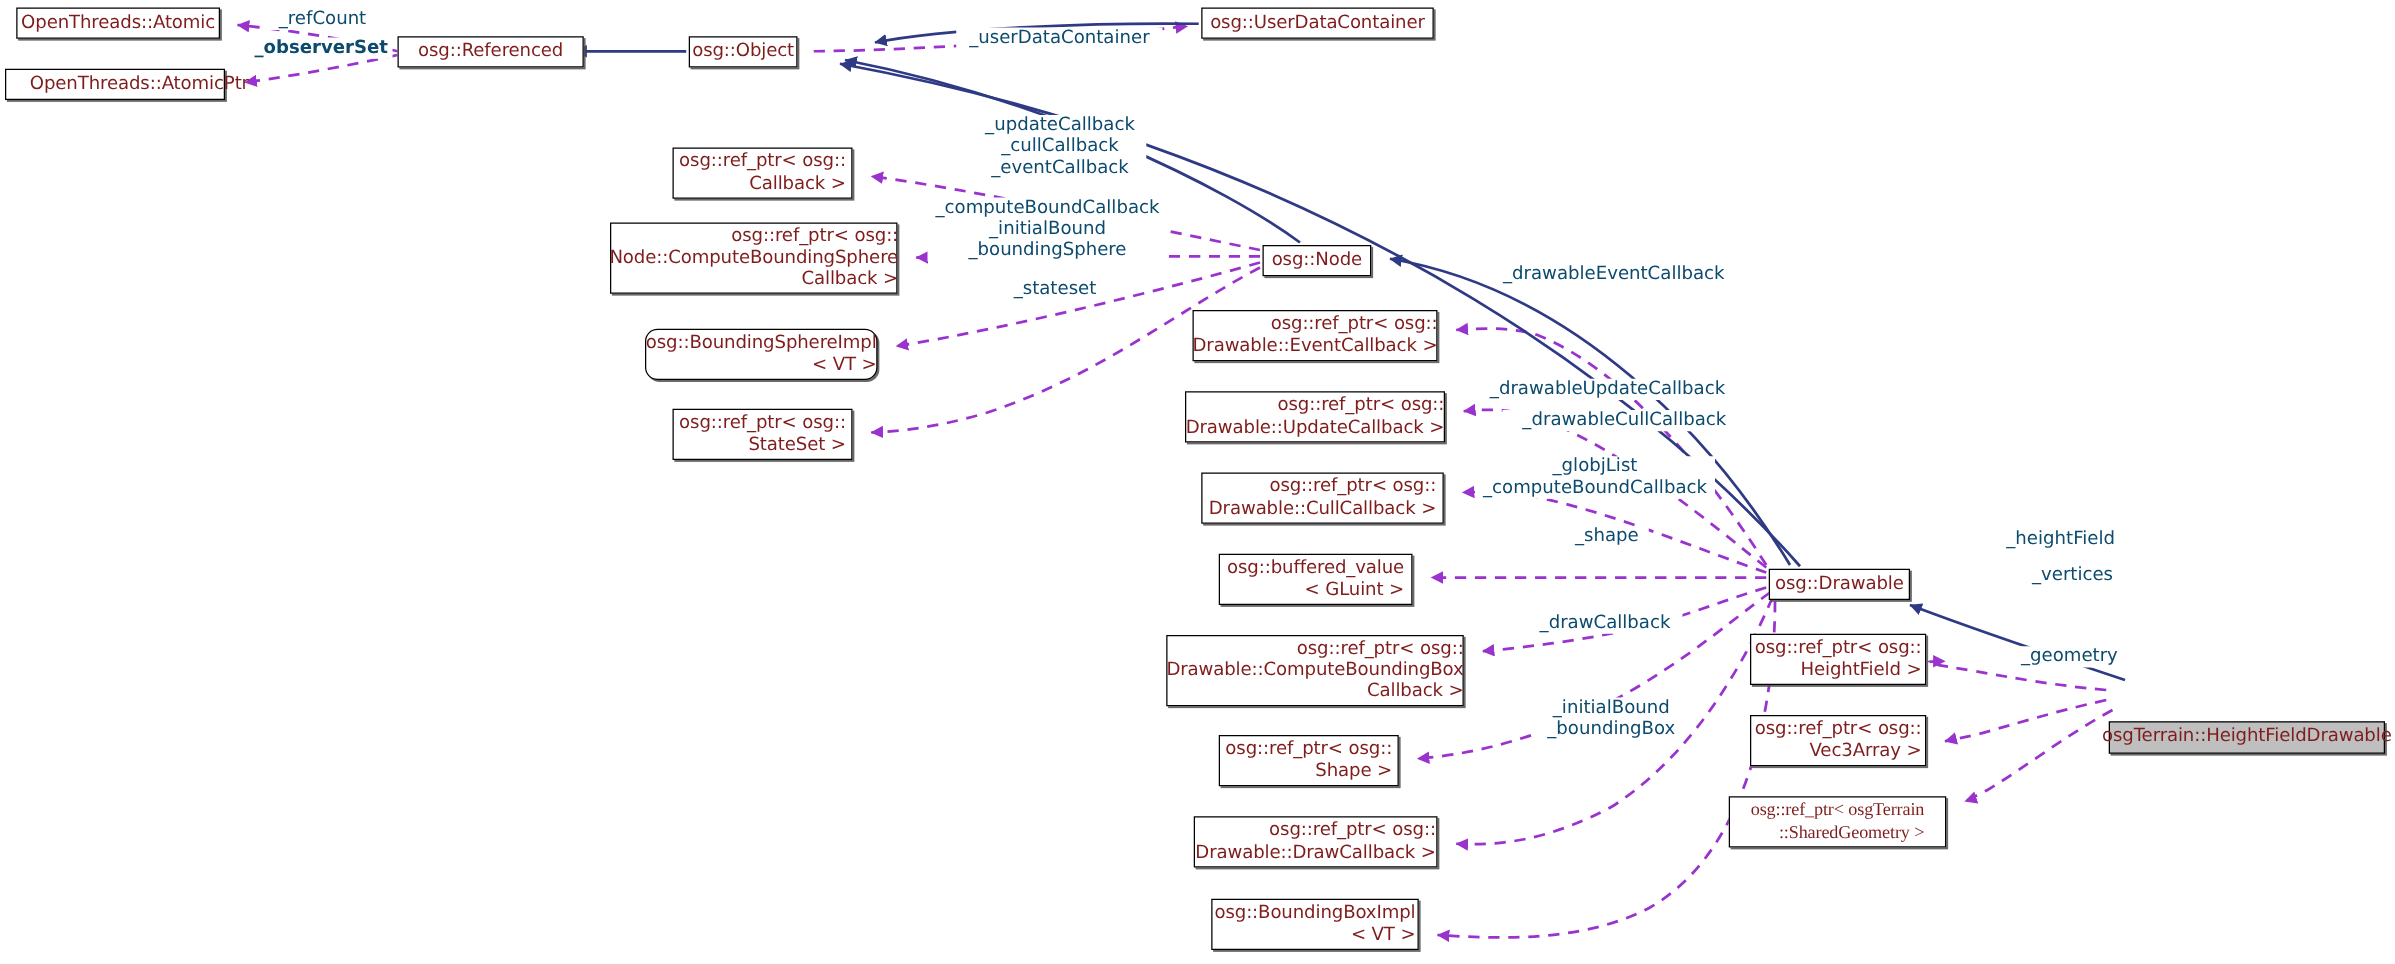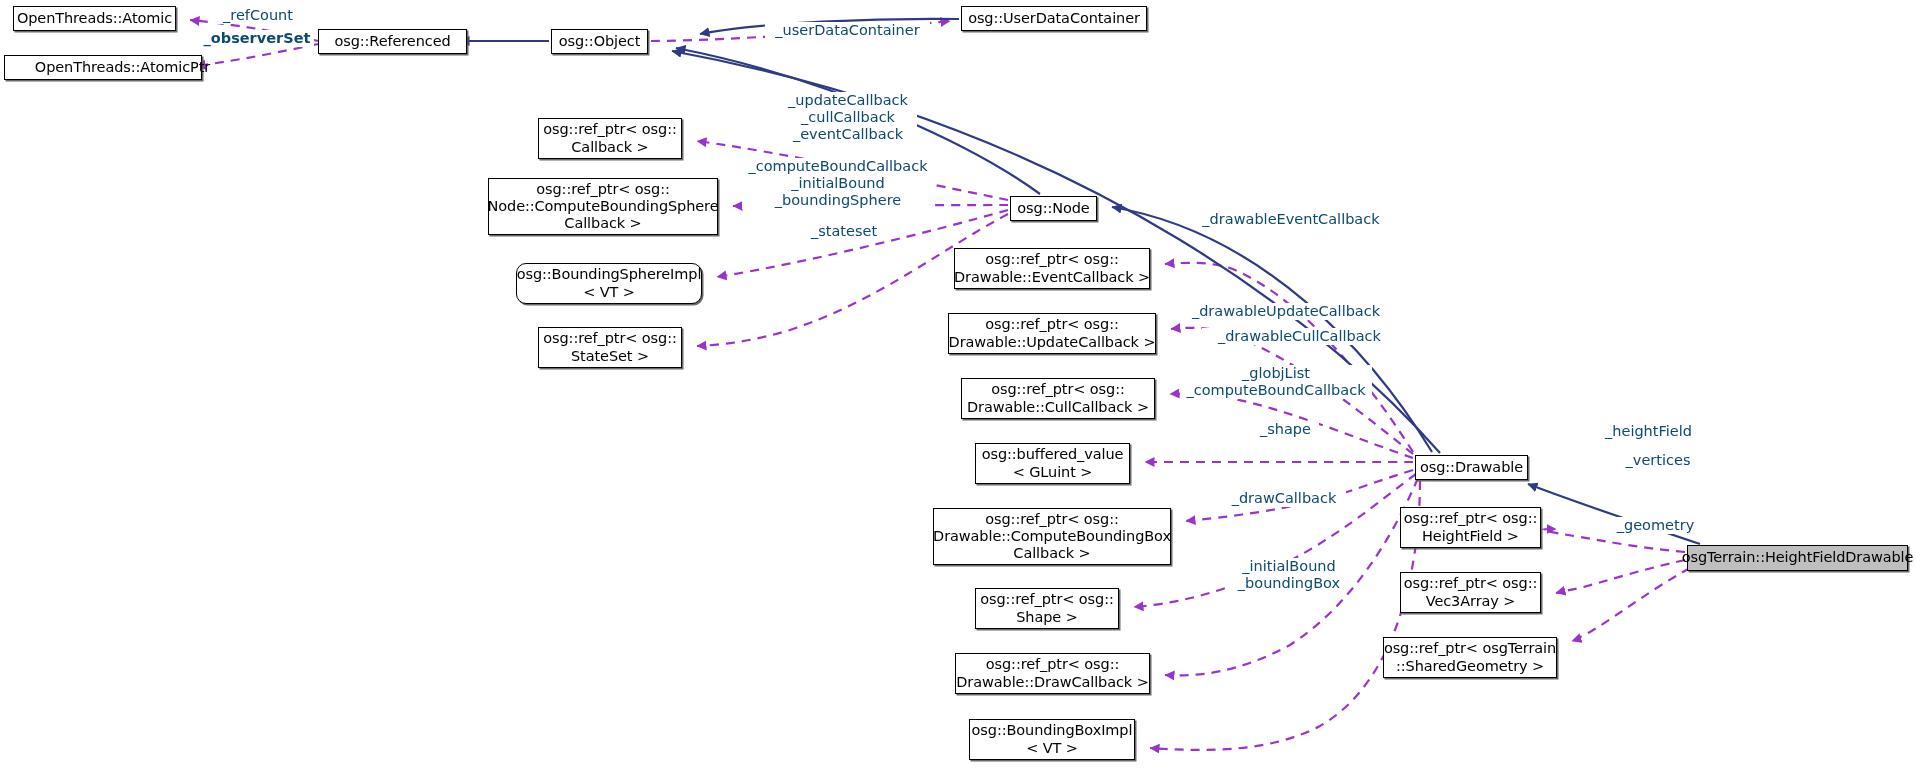--- a/index.html
+++ b/index.html
@@ -22,35 +22,36 @@
     top: 0;
     width: 1916px;
     height: 771px;
     pointer-events: none;
   }
   .node {
     position: absolute;
     box-sizing: border-box;
     border: 1px solid #000000;
     background: #ffffff;
-    color: #000000;
+    color: #7f1d1d;
     display: flex;
     align-items: center;
     justify-content: center;
-    text-align: center;
+    text-align: right;
     font-size: 14.5px;
     line-height: 1.18;
     letter-spacing: -0.1px;
     white-space: pre;
     box-shadow: 1.5px 1.5px 0 0 rgba(80,80,80,0.85);
     z-index: 5;
   }
   .node.highlight {
     background: #bfbfbf;
     border: 1px solid #000000;
+    margin-top: 32px;
   }
   .edge-label {
     position: absolute;
     color: #0c4a6e;
     font-size: 14.5px;
     line-height: 1.18;
     white-space: pre;
     text-align: center;
     background: #ffffff;
     padding: 0 1px;
@@ -122,23 +123,23 @@
       <path d="M1440,453 C1340,340 1100,130 672,51"></path>
 
       <path d="M1432,452 C1370,350 1260,232 1112,207"></path>
 
       <path d="M1700,544 C1640,524 1570,500 1528,484"></path>
     </g>
   </svg>
 
   <div id="nodes">
       <div class="node" style="left: 13px; top: 6px; width: 163px; height: 25px;">OpenThreads::Atomic</div>
-      <div class="node" style="left: 4px; top: 55px; width: 198px; height: 25px; padding-left: 39px;">OpenThreads::AtomicPtr</div>
+      <div class="node" style="left: 4px; top: 55px; width: 176px; height: 25px; padding-left: 39px;">OpenThreads::AtomicPtr</div>
       <div class="node" style="left: 318px; top: 29px; width: 149px; height: 25px;">osg::Referenced</div>
-      <div class="node" style="left: 551px; top: 29px; width: 97px; height: 25px;">osg::Object</div>
+      <div class="node" style="left: 551px; top: 29px; width: 87px; height: 25px;">osg::Object</div>
       <div class="node" style="left: 961px; top: 6px; width: 186px; height: 25px;">osg::UserDataContainer</div>
       <div class="node" style="left: 538px; top: 118px; width: 144px; height: 41px;">osg::ref_ptr&lt; osg::
 Callback &gt;</div>
       <div class="node" style="left: 488px; top: 178px; width: 230px; height: 57px;">osg::ref_ptr&lt; osg::
 Node::ComputeBoundingSphere
 Callback &gt;</div>
       <div class="node" style="left: 516px; top: 263px; width: 186px; height: 41px; border-radius: 10px;">osg::BoundingSphereImpl
 &lt; VT &gt;</div>
       <div class="node" style="left: 538px; top: 327px; width: 144px; height: 41px;">osg::ref_ptr&lt; osg::
 StateSet &gt;</div>
@@ -158,21 +159,21 @@
 Shape &gt;</div>
       <div class="node" style="left: 955px; top: 653px; width: 195px; height: 41px;">osg::ref_ptr&lt; osg::
 Drawable::DrawCallback &gt;</div>
       <div class="node" style="left: 969px; top: 719px; width: 166px; height: 41px;">osg::BoundingBoxImpl
 &lt; VT &gt;</div>
       <div class="node" style="left: 1415px; top: 455px; width: 113px; height: 25px;">osg::Drawable</div>
       <div class="node" style="left: 1400px; top: 507px; width: 141px; height: 41px;">osg::ref_ptr&lt; osg::
 HeightField &gt;</div>
       <div class="node" style="left: 1400px; top: 572px; width: 141px; height: 41px;">osg::ref_ptr&lt; osg::
 Vec3Array &gt;</div>
-      <div class="node" style="left: 1383px; top: 637px; width: 174px; height: 41px;">osg::ref_ptr&lt; osgTerrain
+      <div class="node" style="left: 1383px; top: 637px; width: 174px; height: 41px; font-family: Liberation Serif, serif;">osg::ref_ptr&lt; osgTerrain
 ::SharedGeometry &gt;</div>
       <div class="node highlight" style="left: 1687px; top: 545px; width: 221px; height: 26px;">osgTerrain::HeightFieldDrawable</div>
     </div>
   <div id="labels">
       <div class="edge-label" style="left: 212px; top: 7px; width: 90px;">_refCount</div>
       <div class="edge-label" style="left: 200px; top: 30px; width: 112px; font-weight: bold;">_observerSet</div>
       <div class="edge-label" style="left: 765px; top: 22px; width: 163px;">_userDataContainer</div>
       <div class="edge-label" style="left: 779px; top: 92px; width: 136px;">_updateCallback
 _cullCallback
 _eventCallback</div>

